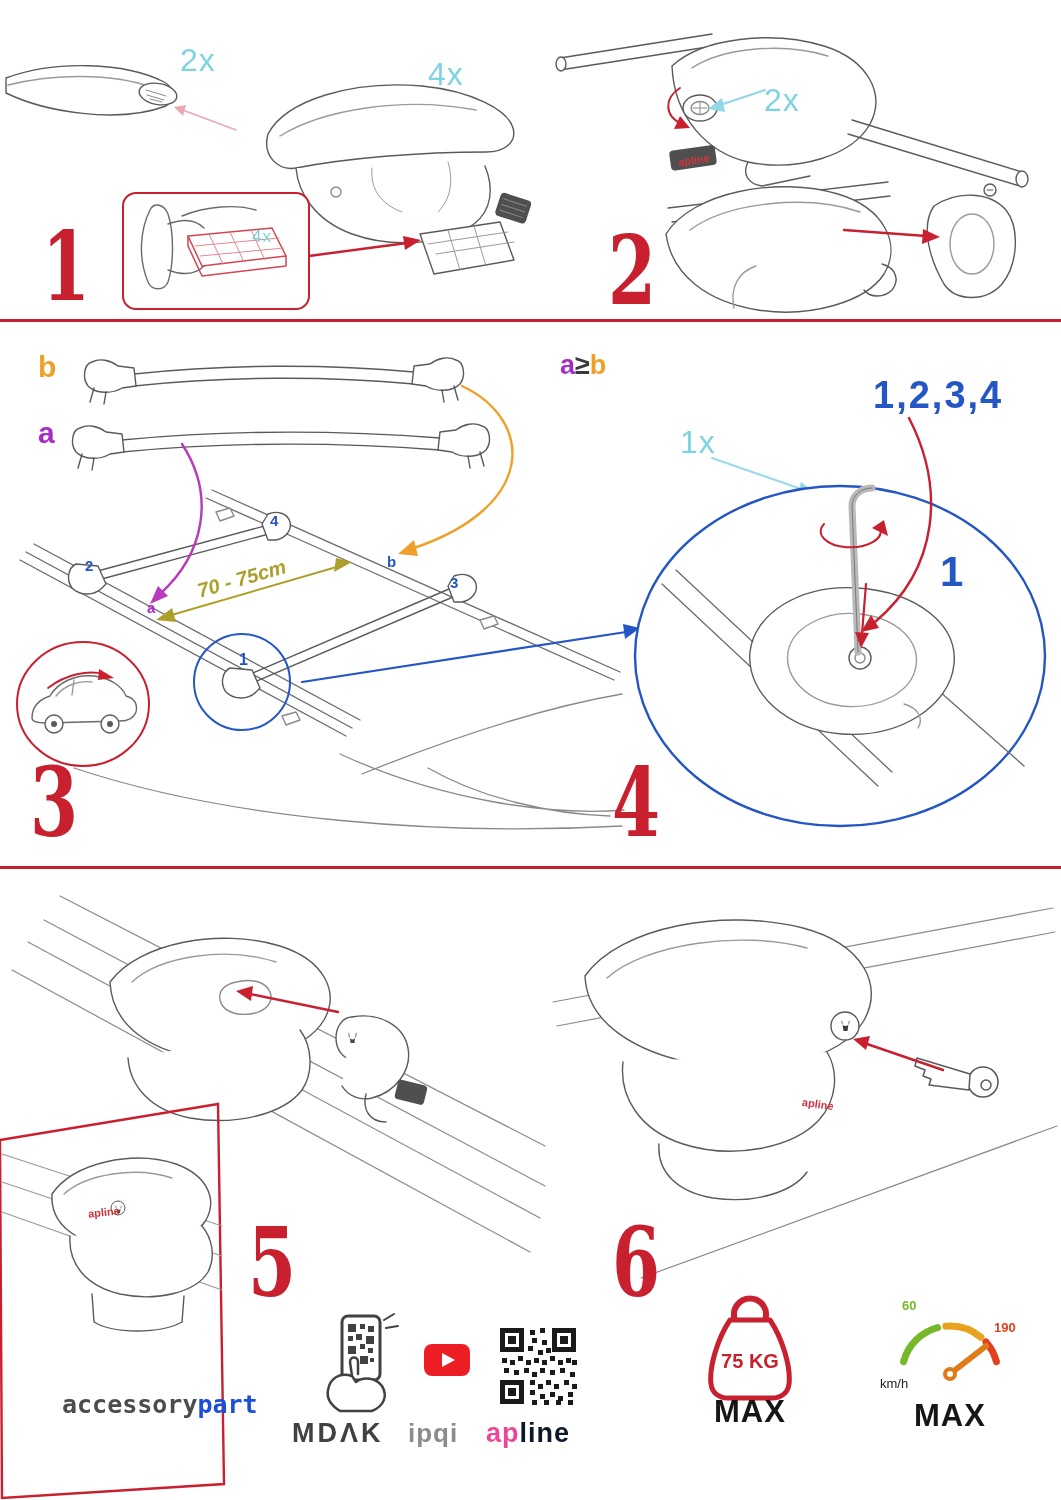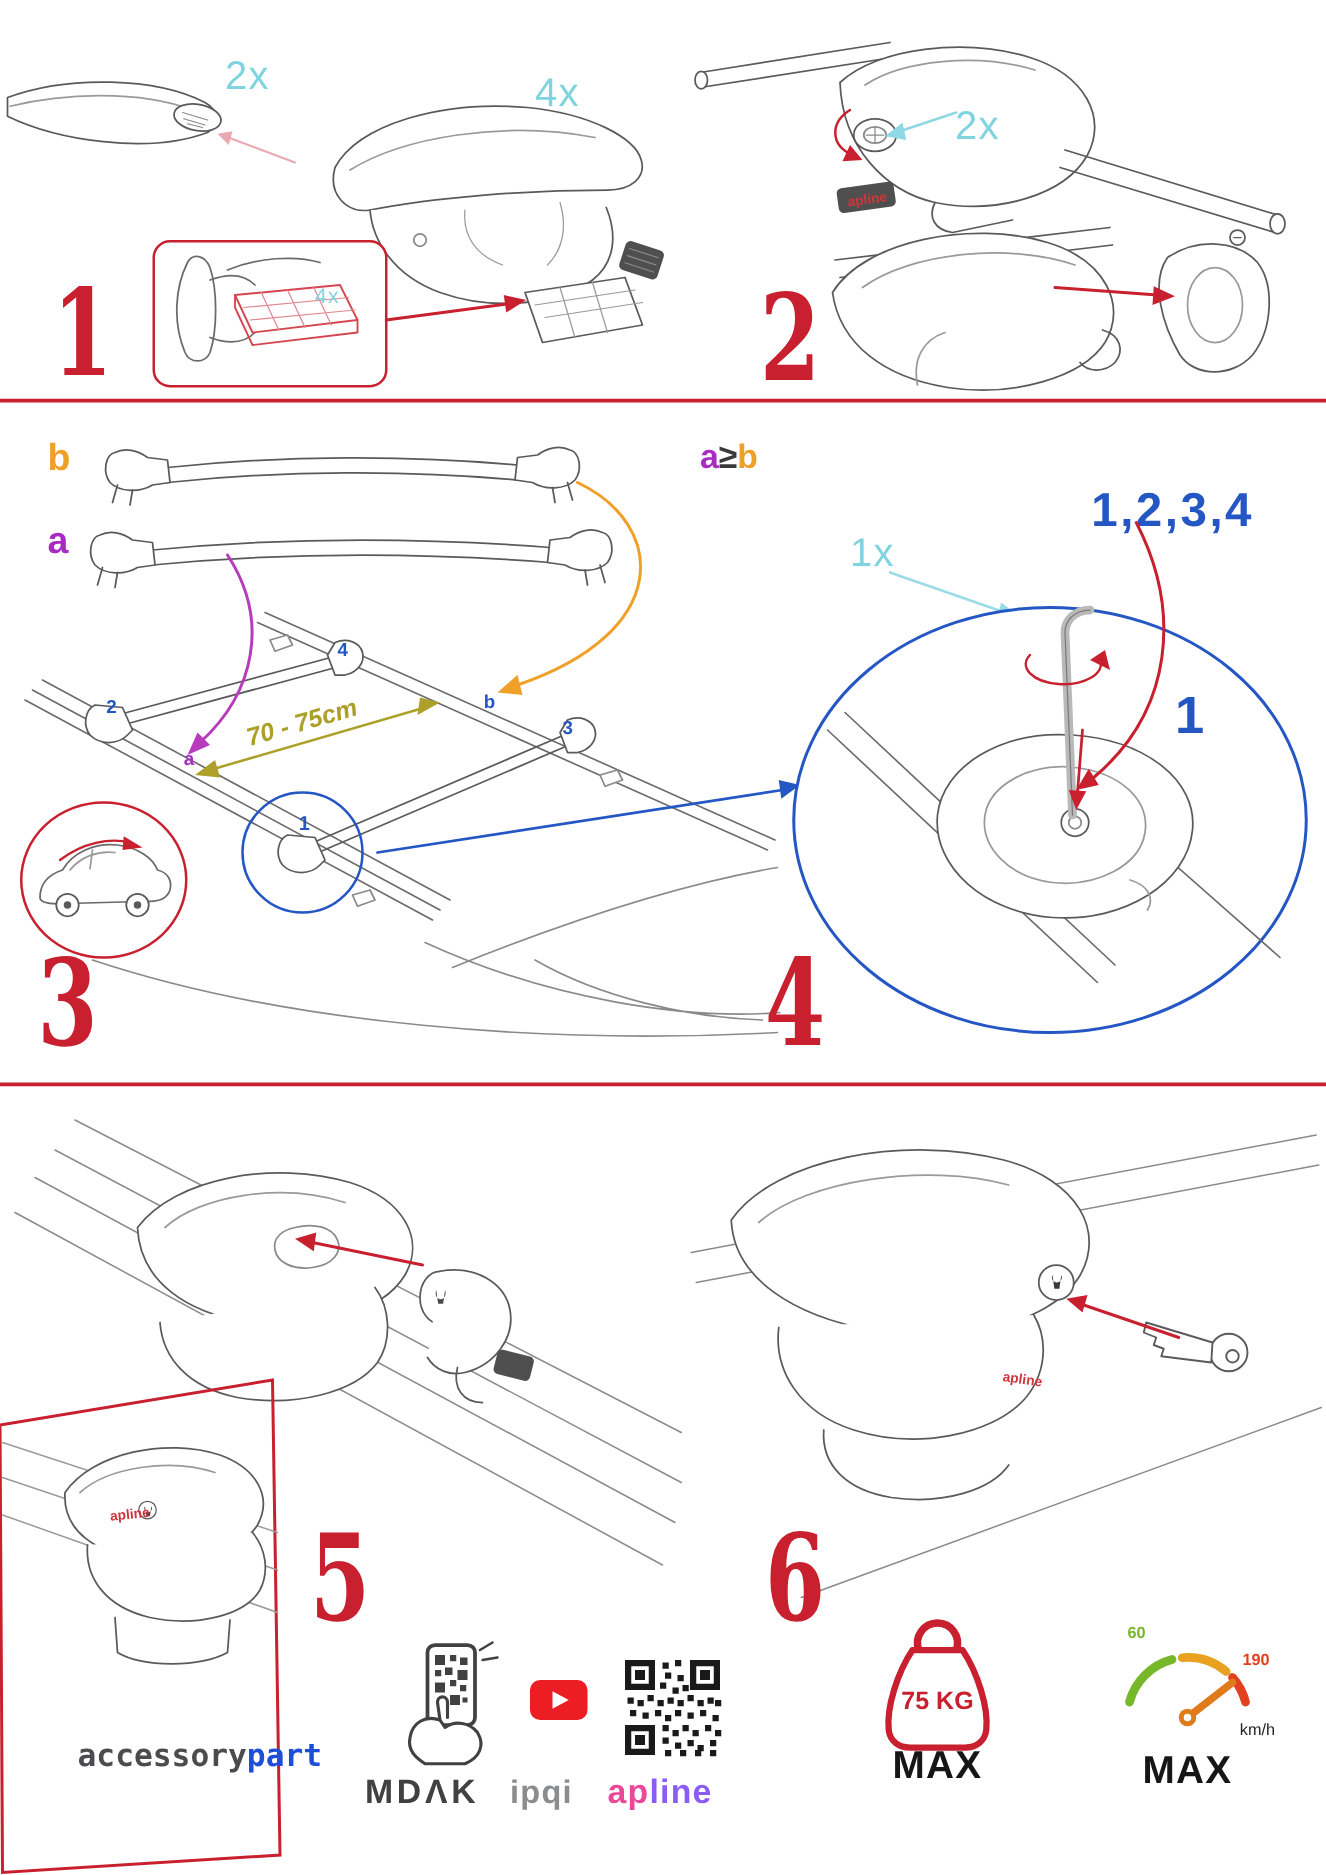--- a/index.html
+++ b/index.html
@@ -21,26 +21,26 @@
   .dist{color:#aca028;font-weight:bold;font-style:italic;font-size:20px;transform:rotate(-16deg);transform-origin:left center;white-space:nowrap}
   .seq{color:#2456c4;font-weight:bold;font-size:38px;letter-spacing:2px;white-space:nowrap}
   .first{color:#2456c4;font-weight:bold;font-size:42px}
   .apline-mini{color:#d0353e;font-size:11px;font-weight:bold;white-space:nowrap;display:inline-block}
   .model{font-size:35px;font-weight:bold;color:#2f2d7e;white-space:nowrap}
   .brand{font-family:"DejaVu Sans Mono",monospace;font-size:25px;font-weight:bold;white-space:nowrap}
   .brand .g{color:#4c4c4e}.brand .r{color:#1d4ed8}
   .partner{font-size:27px;font-weight:bold;color:#414042;letter-spacing:3px}
   .ipqi{font-size:26px;font-weight:bold;color:#8a8c8e;letter-spacing:1px}
   .apline-logo{font-size:27px;font-weight:bold;letter-spacing:1px}
-  .apline-logo .g{color:#ec4899}.apline-logo .r{color:#8b5cf6}
+  .apline-logo .g{color:#ec4899}.apline-logo .r{color:#0f172a}
   .load-val{font-size:20px;font-weight:bold;color:#c8202f;text-align:center}
   .max{font-size:31px;font-weight:bold;color:#161616;letter-spacing:1px;text-align:center}
   .speed-low{font-size:13px;font-weight:bold;color:#76b82a}
   .speed-high{font-size:13px;font-weight:bold;color:#e2401e}
-  .speed-unit{font-size:13px;color:#222;text-align:right}
+  .speed-unit{font-size:13px;color:#222;text-align:left}
   .inset1{border:2.5px solid #c8202f;border-radius:14px;background:#fff}
 </style>
 </head>
 <body>
 
 <div class="page">
 
   <svg class="abs" style="left:0;top:38" width="250" height="105" viewBox="0 0 250 105">
     <g stroke="#5a5a5a" stroke-width="1.4" fill="none">
       <path d="M6,40 C55,22 125,24 164,44 C175,50 176,62 166,68 C118,86 45,74 6,55 Z" fill="#fff"></path>
@@ -208,21 +208,21 @@
       <circle cx="98" cy="86" r="9" fill="#fff" stroke="#5a5a5a"></circle>
       <circle cx="42" cy="86" r="3" fill="#5a5a5a" stroke="none"></circle>
       <circle cx="98" cy="86" r="3" fill="#5a5a5a" stroke="none"></circle>
     </g>
     <path d="M36,50 C54,36 76,32 92,36" fill="none" stroke="#c8202f" stroke-width="1.8"></path>
     <polygon points="102,40 87,31 86,42" fill="#c8202f"></polygon>
   </svg>
 
   <span class="abs step-num" style="left:30px;top:760px">3</span>
 
-  <span class="abs seq" style="left:873px;top:388px">1,2,3,4</span>
+  <span class="abs seq" style="left:873px;top:374px">1,2,3,4</span>
   <span class="abs qty" style="left:680px;top:424px">1x</span>
 
   <svg class="abs" style="left:700px;top:450px" width="130" height="55" viewBox="0 0 130 55">
     <path d="M12,8 L104,40" stroke="#9adbe8" stroke-width="2" fill="none"></path>
     <polygon points="118,45 101,32 97,46" fill="#9adbe8"></polygon>
   </svg>
 
   <svg class="abs" style="left:294px;top:610px" width="352" height="82" viewBox="0 0 352 82">
     <path d="M8,72 L332,22" stroke="#2456c4" stroke-width="2.2" fill="none"></path>
     <polygon points="346,18 329,14 331,29" fill="#2456c4"></polygon>

